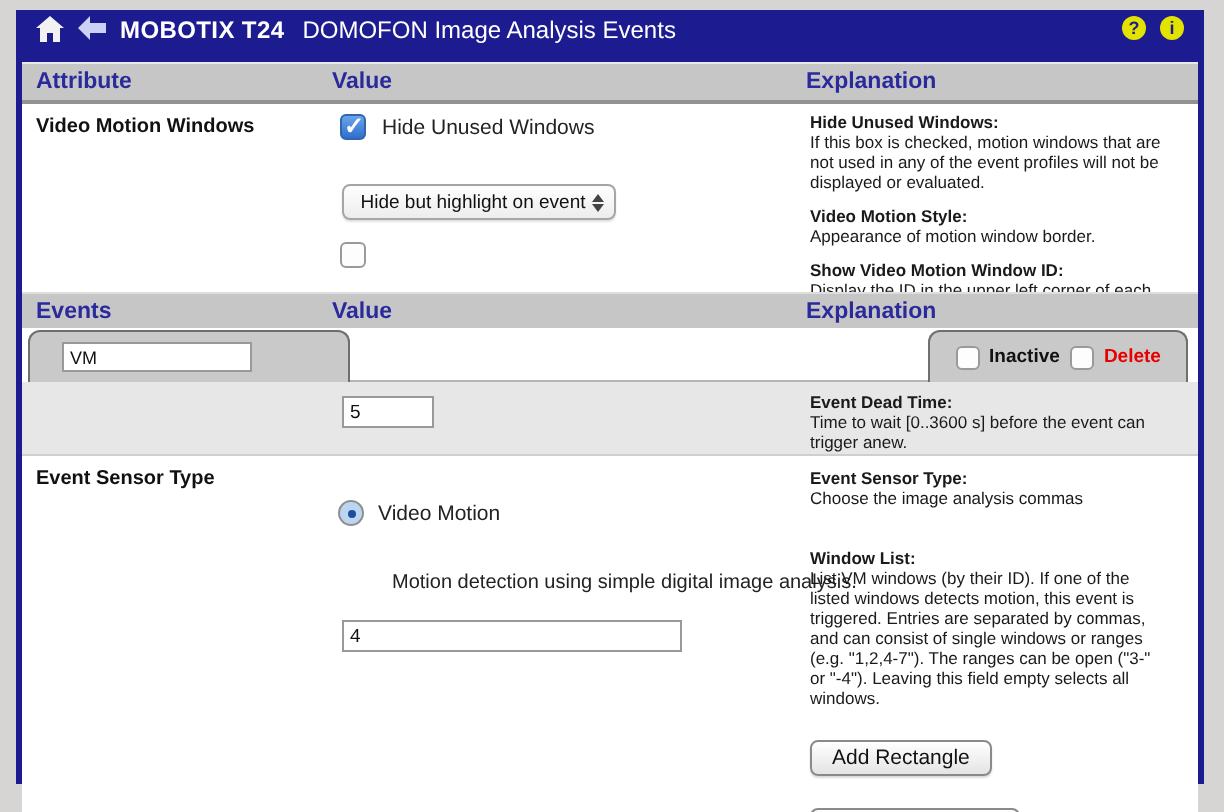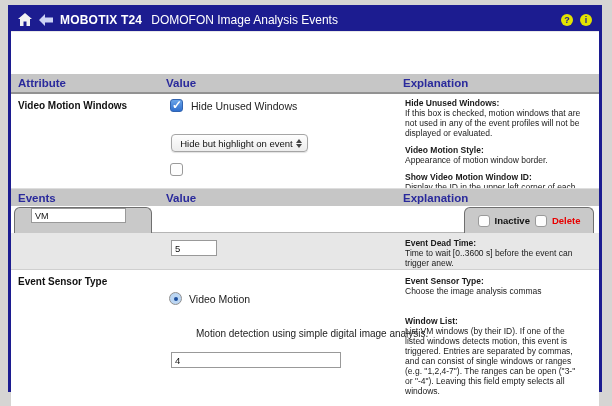--- a/index.html
+++ b/index.html
@@ -15,21 +15,21 @@
     width:594px; height:387px;
     border:3px solid #1c1c90;
     background:#fff;
     display:flex; flex-direction:column;
   }
   
   .titlebar {
     height:24px; flex:0 0 24px;
     background:#1c1c90;
     border-bottom:1px solid #e8e8e8;
-    display:flex; align-items:center;
+    display:flex; align-items:flex-start;
     padding:0 7px; gap:7px;
     color:#fff;
   }
   .titlebar .brand { font-size:12px; font-weight:bold; letter-spacing:.2px; }
   .titlebar .ptitle { font-size:12px; margin-left:2px; }
   .badge {
     width:12px; height:12px; border-radius:50%;
     background:#e3e300; color:#1c1c90;
     font-size:9px; font-weight:bold; line-height:12px;
     text-align:center; cursor:pointer;
@@ -38,21 +38,21 @@
   .icon-btn { display:flex; align-items:center; cursor:pointer; }
 
   
   .cols { display:grid; grid-template-columns:148px 237px 1fr; }
 
   .colheader {
     flex:0 0 20px; height:20px;
     background:#c6c6c6;
     border-bottom:2px solid #929292;
     align-items:center;
-    color:#2a2a9c; font-weight:bold; font-size:11.5px;margin-top:42px;
+    color:#2a2a9c; font-weight:bold; font-size:11.5px;
   }
   .colheader span { padding-left:7px; }
 
   
   .section1 { flex:0 0 94px; height:94px; background:#fff; }
   .attr-label { font-size:10px; font-weight:bold; color:#111; padding:6px 2px 0 7px; }
   .vcell { padding-top:5px; }
   .checkrow { display:flex; align-items:center; gap:8px; margin-left:11px; font-size:10.5px; color:#222; cursor:pointer; }
   .cb {
     width:13px; height:13px; border-radius:3px;
@@ -90,24 +90,24 @@
     flex:0 0 18px; height:18px;
     background:#c6c6c6; border-top:1px solid #dedede;
     align-items:center;
     color:#2a2a9c; font-weight:bold; font-size:11.5px;
   }
   .evheader span { padding-left:7px; }
 
   
   .tabstrip { flex:0 0 27px; height:27px; background:#fff; display:flex; align-items:flex-end; }
   .tab-left {
-    margin-left:3px; width:138px; height:26px;
+    margin-left:3px; width:161px; height:26px;
     background:#c9c9c9; border:1px solid #6f6f6f; border-bottom:none;
     border-radius:6px 6px 0 0;
-    display:flex; align-items:flex-start; padding-left:16px;
+    display:flex; align-items:center; padding-left:16px;
   }
   .tab-left input {
     width:95px; height:15px; border:1px solid #999; background:#fff;
     font-size:9px; font-family:"Liberation Sans",sans-serif; padding:0 3px; color:#111;
   }
   .tab-mid { flex:1; height:26px; background:#fff; border-bottom:1px solid #b5b5b5; }
   .tab-right {
     margin-right:5px; width:130px; height:26px;
     background:#c9c9c9; border:1px solid #6f6f6f; border-bottom:none;
     border-radius:6px 6px 0 0;

